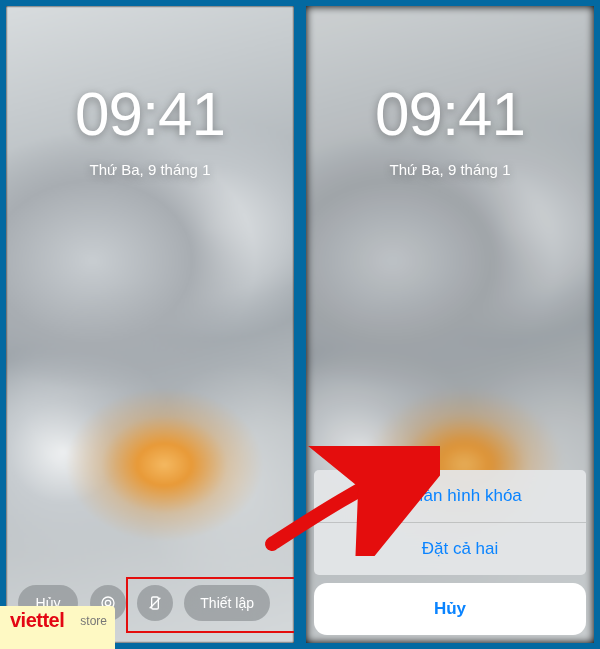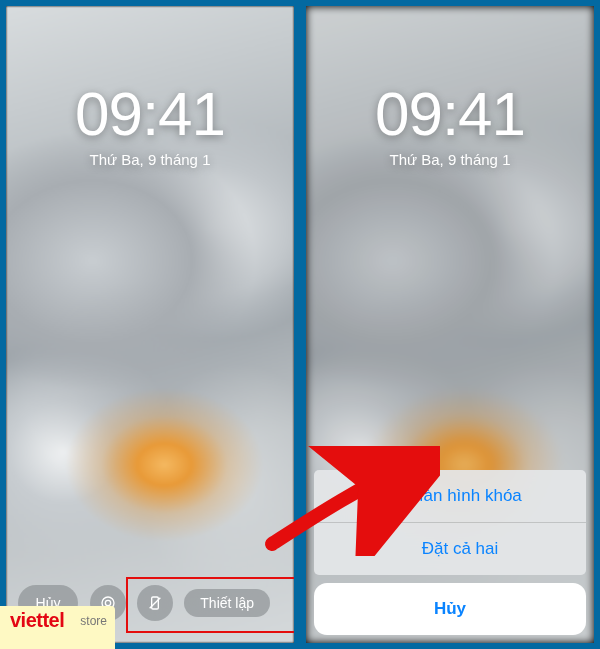--- a/index.html
+++ b/index.html
@@ -12,23 +12,23 @@
       radial-gradient(ellipse 250px 200px at 30% 40%, #c8cdd1 0%, #a8adb2 40%, transparent 65%),
       radial-gradient(ellipse 200px 160px at 70% 35%, #e5e8ea 0%, #c2c7cb 40%, transparent 70%),
       radial-gradient(ellipse 180px 170px at 20% 70%, #f0f2f3 0%, #c8cdd1 30%, transparent 65%),
       radial-gradient(ellipse 160px 200px at 80% 75%, #d3d7d9 0%, transparent 60%),
       linear-gradient(165deg, #d8dcde 0%, #b5bbbf 30%, #9ba2a8 50%, #bec3c6 70%, #d5d9db 100%);
       filter: blur(1px);
     }
     .screen-right .wallpaper { filter: blur(4px); opacity: 0.95; }
     .clock-area { position: absolute; top: 72px; left: 0; right: 0; text-align: center; color: #fff; text-shadow: 0 2px 8px rgba(0,0,0,0.35); }
     .time { font-size: 62px; font-weight: 300; letter-spacing: -1px; }
-    .date { font-size: 15px; font-weight: 500; margin-top: 2px; }
+    .date { font-size: 15px; font-weight: 500; margin-top: 12px; }
     .bottom-controls { position: absolute; bottom: 22px; left: 0; right: 0; display: flex; align-items: center; justify-content: center; gap: 11px; padding: 0 12px; }
-    .pill-btn { height: 28px; padding: 12px 16px; border-radius: 20px; background: rgba(140,145,148,0.68); color: #fff; font-size: 14px; font-weight: 500; display: flex; align-items: center; justify-content: center; border: none; backdrop-filter: blur(10px); }
+    .pill-btn { height: 36px; padding: 12px 16px; border-radius: 20px; background: rgba(140,145,148,0.68); color: #fff; font-size: 14px; font-weight: 500; display: flex; align-items: center; justify-content: center; border: none; backdrop-filter: blur(10px); }
     .circ-btn { width: 36px; height: 36px; border-radius: 50%; background: rgba(140,145,148,0.68); display: flex; align-items: center; justify-content: center; color: #fff; border: none; backdrop-filter: blur(10px); }
     .highlight-box { position: absolute; border: 2.5px solid #e40d0d; pointer-events: none; }
     .sheet { position: absolute; bottom: 0; left: 8px; right: 8px; }
     .menu { background: rgba(228,230,232,0.93); border-radius: 5px; overflow: hidden; backdrop-filter: blur(20px); margin-bottom: 8px; }
     .menu-item { padding: 16px 0; text-align: center; font-size: 17px; color: #0a84ff; border-bottom: 0.5px solid rgba(0,0,0,0.15); }
     .menu-item:last-child { border-bottom: none; padding-left: 20px; }
     .cancel-btn { background: #fff; border-radius: 13px; padding: 16px 0; text-align: center; font-size: 17px; font-weight: 600; color: #0a84ff; margin-bottom: 8px; }
     .arrow { position: absolute; left: 260px; top: 446px; z-index: 10; pointer-events: none; }
     .watermark { position: absolute; left: 0; bottom: 0; z-index: 20; background: #fef9c3; padding: 3px 8px 17px 10px; border-top-right-radius: 4px; display: flex; align-items: center; font-weight: 900; letter-spacing: -0.5px; font-family: Arial, sans-serif; }
     .wt1 { color: #e30613; font-size: 20px; }

